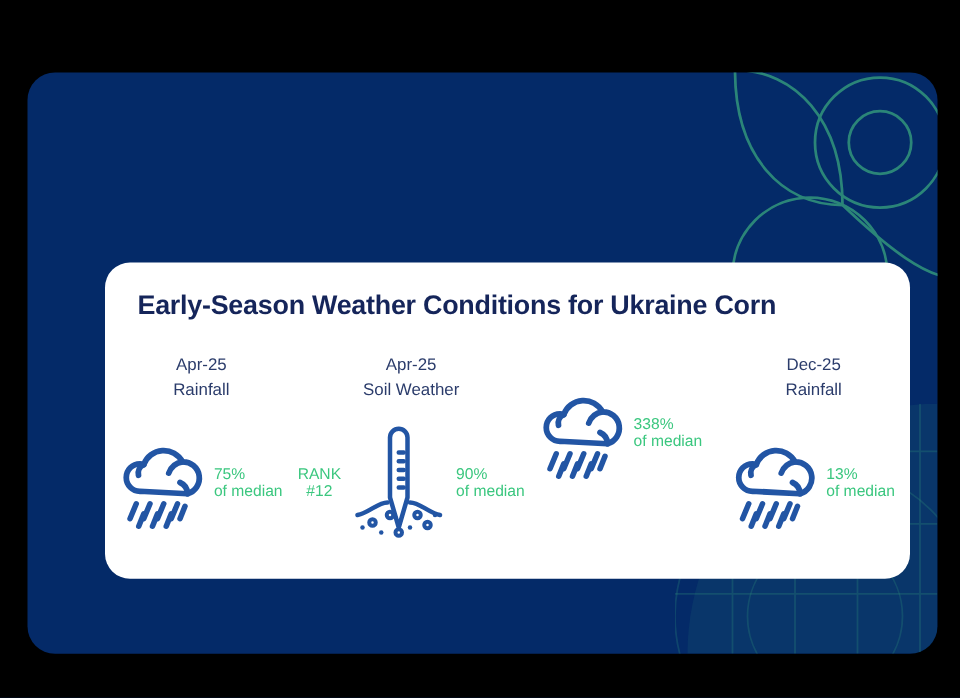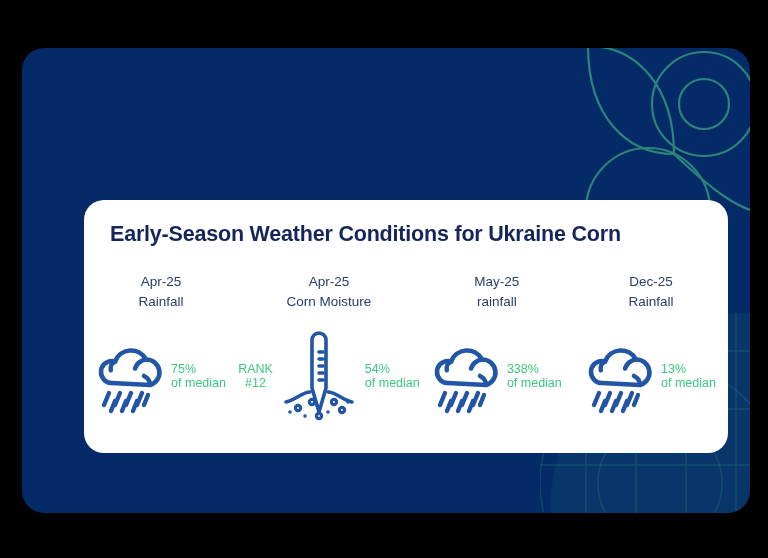--- a/index.html
+++ b/index.html
@@ -1,21 +1,21 @@
 <!DOCTYPE html>
 <html><head>
 <meta charset="utf-8">
 <style>
   html,body{margin:0;padding:0;background:#000;}
   body{width:768px;height:558px;overflow:hidden;font-family:"Liberation Sans",sans-serif;}
 
   #stage{position:relative;width:768px;height:558px;background:#000;}
 
   #panel{
-    position:absolute;left:22px;top:48px;width:728px;height:465px;
+    position:absolute;left:22px;top:58px;width:728px;height:465px;
     background:#042A68;border-radius:22px;overflow:hidden;
   }
 
   .deco{position:absolute;pointer-events:none;}
   #deco-top{right:-4px;top:-6px;}
   #deco-bottom{right:0;bottom:0;}
 
   #card{
     position:absolute;left:62px;top:152px;width:644px;height:253px;
     background:#fff;border-radius:20px;
@@ -117,21 +117,21 @@
             <span class="val">
               <span>75%</span>
               <span class="v2">of median</span>
             </span>
           </div>
         </div>
 
         <div class="col">
           <div class="col-head">
             <span>Apr-25</span>
-            <span class="l2">Corn Moisture</span>
+            <span class="l2">Soil Weather</span>
           </div>
           <div class="col-body">
             <span class="rank-lbl">
               <span>RANK</span>
               <span class="v2" style="display:block">#12</span>
             </span>
             <span class="icon">
               <svg width="86" height="92" viewBox="0 0 86 92">
                 <g fill="none" stroke="#2255A4" stroke-width="3.6" stroke-linecap="round" stroke-linejoin="round">
                   <path d="M36 10 a7 7 0 0 1 14 0 V58 L43 82 L36 58 Z"></path>
@@ -147,31 +147,27 @@
                 </g>
                 <g fill="#2255A4">
                   <circle cx="29" cy="86" r="1.8"></circle>
                     <circle cx="52" cy="82" r="1.8"></circle>
                   <circle cx="14" cy="82" r="1.8"></circle>
                     <circle cx="72" cy="72" r="1.8"></circle>
                 </g>
               </svg>
             </span>
             <span class="val">
-              <span>54%</span>
-              <span class="v2">of median</span>
-            </span>
-          </div>
-        </div>
-
-        <div class="col">
-          <div class="col-head">
-            <span>May-25</span>
-            <span class="l2">rainfall</span>
-          </div>
+              <span>90%</span>
+              <span class="v2">of median</span>
+            </span>
+          </div>
+        </div>
+
+        <div class="col">
           <div class="col-body">
             <span class="icon">
               <svg width="72" height="78" viewBox="0 0 72 78">
                 <g fill="none" stroke="#2255A4" stroke-width="4.6" stroke-linecap="round" stroke-linejoin="round">
                   <path d="M16 46 a11 11 0 0 1 0-22 a7 7 0 0 1 3 .7 a17 17 0 0 1 31 -2.2 a13 13 0 0 1 4 25.5 Z"></path>
                   <path d="M19 24.7 a7.5 7.5 0 0 0 -4.2 8.5"></path>
                   <path d="M50 22.5 a14 14 0 0 0 -11 9"></path>
                   <path d="M54 48 a10 10 0 0 0 -6 -9"></path>
                 </g>
                 <g stroke="#2255A4" stroke-width="4.4" stroke-linecap="round">

